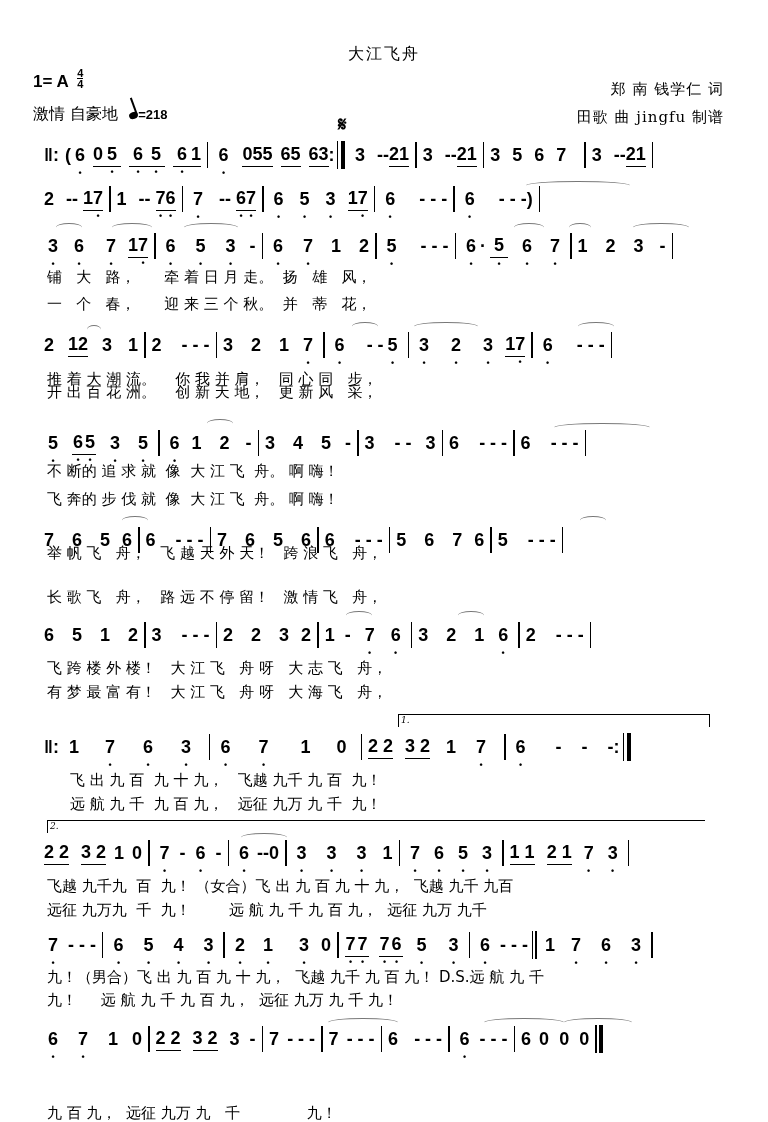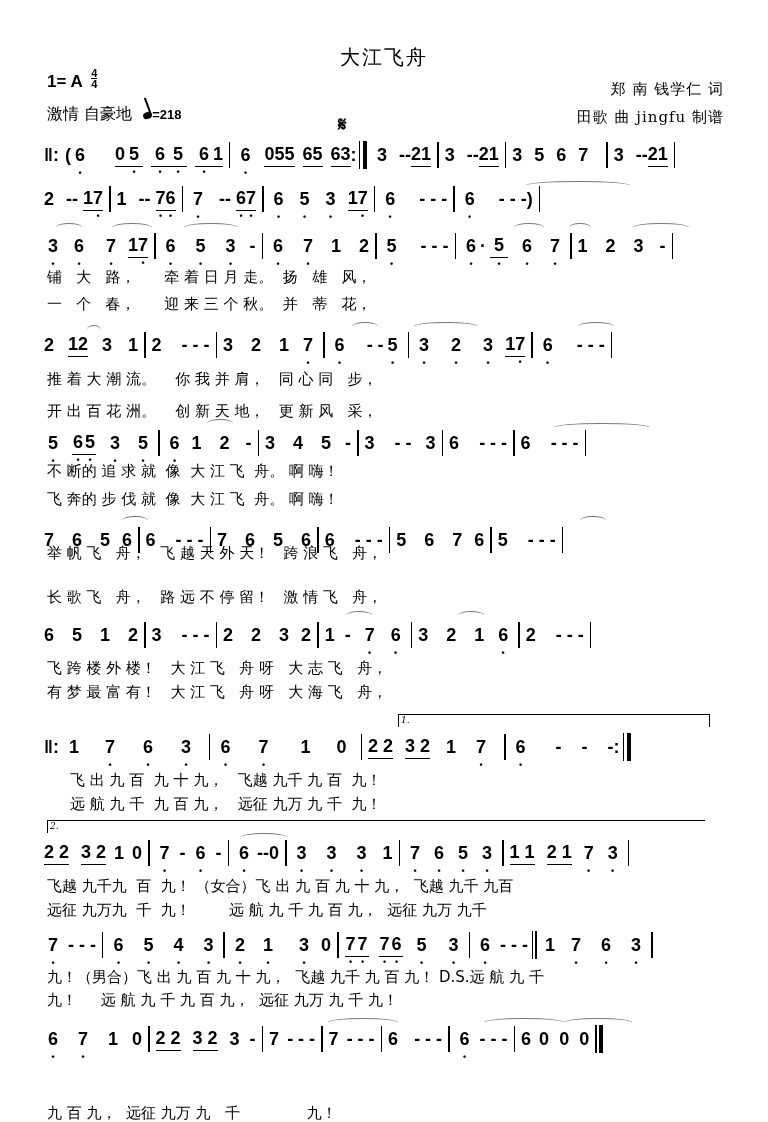--- a/index.html
+++ b/index.html
@@ -1,18 +1,18 @@
 <!DOCTYPE html>
 <html><head>
 <meta charset="utf-8">
 <style>
   html, body { margin:0; padding:0; background:#ffffff; }
   body { width:768px; height:1122px; position:relative; overflow:hidden; color:#000; }
-  .title { position:absolute; left:0; width:768px; top:44px; text-align:center; font-family:"DejaVu Serif", serif; font-size:20px; letter-spacing:2px; }
-  .meta-left { position:absolute; left:47px; font-family:"DejaVu Serif", serif; font-size:16px; }
+  .title { position:absolute; left:0; width:768px; top:44px; text-align:center; font-family:"DejaVu Serif", serif; font-size:16px; letter-spacing:2px; }
+  .meta-left { position:absolute; left:33px; font-family:"DejaVu Serif", serif; font-size:16px; }
   .meta-right { position:absolute; right:44px; font-family:"DejaVu Serif", serif; font-size:15px; text-align:right; letter-spacing:1px; }
   .key { top:72px; font-family:"Liberation Sans", sans-serif; }
   .key b { font-size:17px; }
   .timesig { display:inline-block; vertical-align:middle; text-align:center; font-family:"Liberation Sans", sans-serif; font-weight:bold; font-size:11px; line-height:10px; margin-left:4px; position:relative; top:-4px; }
   .timesig span { display:block; }
   .timesig span:first-child { border-bottom:1.5px solid #000; }
   .tempo { top:104px; }
   .tempo .note { display:inline-block; width:9px; height:7px; background:#000; border-radius:50%; transform:rotate(-20deg); position:relative; margin-left:6px; }
   .tempo .note::after { content:""; position:absolute; right:0; bottom:3px; width:2px; height:18px; background:#000; }
   .tempo .bpm { font-family:"Liberation Sans", sans-serif; font-weight:bold; font-size:13px; }
@@ -44,21 +44,21 @@
   <span>激情 自豪地</span>
   <span class="note"></span><span class="bpm">=218</span>
 </div>
 <div class="meta-right" style="top:80px">郑  南 钱学仁 词</div>
 <div class="meta-right" style="top:108px">田歌 曲 jingfu 制谱</div>
 <div class="segno">𝄋</div>
 
 <div class="row notes" style="top:142px">
   <span class="rep">‖:</span>
   <span style="margin-left:6px">(</span><span class="n low">6</span>
-  <span class="n u" style="margin-left:26px">0<span class="low n">5</span></span>
+  <span class="n u" style="margin-left:4px">0<span class="low n">5</span></span>
   <span class="n u" style="margin-left:8px"><span class="n low">6</span><span class="n low">5</span></span>
   <span class="n u" style="margin-left:8px"><span class="n low">6</span>1</span>
   <span class="bl"></span>
   <span class="n low">6</span>
   <span class="u" style="margin-left:10px">055</span>
   <span class="u" style="margin-left:8px">65</span>
   <span class="u" style="margin-left:8px">63</span><span>:</span>
   <span class="bl-thin" style="margin-left:2px"></span><span class="bl-final" style="margin-right:10px;width:4px"></span>
   <span>3</span><span style="margin-left:12px">--</span><span class="u">21</span>
   <span class="bl"></span>
@@ -121,21 +121,21 @@
   <span class="n low">3</span><span class="n low" style="margin-left:14px">2</span><span class="n low" style="margin-left:14px">3</span><span class="u" style="margin-left:8px">1<span class="n low" style="min-width:10px">7</span></span>
   <span class="bl"></span>
   <span class="n low">6</span><span style="margin-left:20px">- - -</span>
   <span class="bl"></span>
 </div>
 <div class="slur" style="left:87px;top:325px;width:14px"></div>
 <div class="slur" style="left:352px;top:322px;width:26px"></div>
 <div class="slur" style="left:414px;top:322px;width:64px"></div>
 <div class="slur" style="left:578px;top:322px;width:36px"></div>
 <div class="lyr" style="top:370px">推 着 大 潮 流。    你 我 并 肩，   同 心 同   步，</div>
-<div class="lyr" style="top:402px">开 出 百 花 洲。    创 新 天 地，   更 新 风   采，</div>
+<div class="lyr" style="top:383px">开 出 百 花 洲。    创 新 天 地，   更 新 风   采，</div>
 
 <div class="row notes" style="top:430px">
   <span class="n low">5</span><span class="u" style="margin-left:10px"><span class="n low" style="min-width:12px">6</span><span class="n low" style="min-width:12px">5</span></span><span class="n low" style="margin-left:10px">3</span><span class="n low" style="margin-left:10px">5</span>
   <span class="bl"></span>
   <span class="n low">6</span><span style="margin-left:8px">1</span><span style="margin-left:18px">2</span><span style="margin-left:16px">-</span>
   <span class="bl"></span>
   <span>3</span><span style="margin-left:18px">4</span><span style="margin-left:18px">5</span><span style="margin-left:14px">-</span>
   <span class="bl"></span>
   <span>3</span><span style="margin-left:20px">- -</span><span style="margin-left:14px">3</span>
   <span class="bl"></span>

